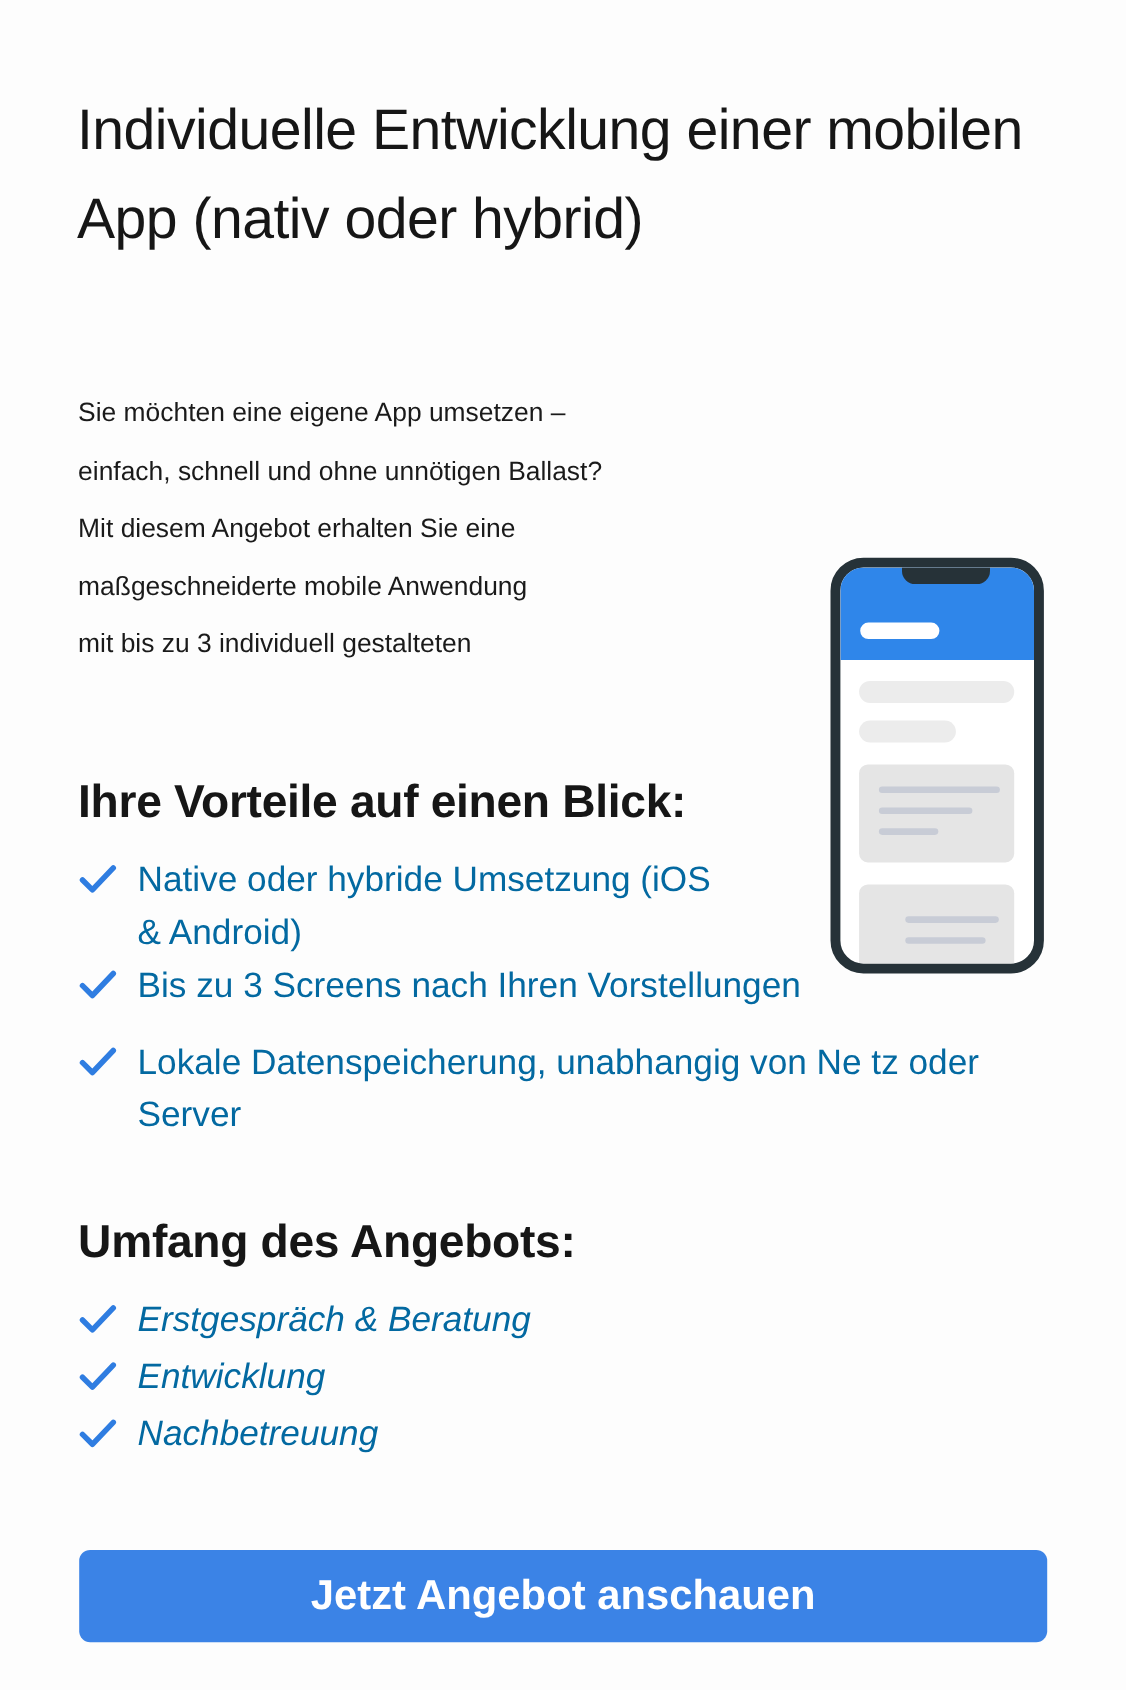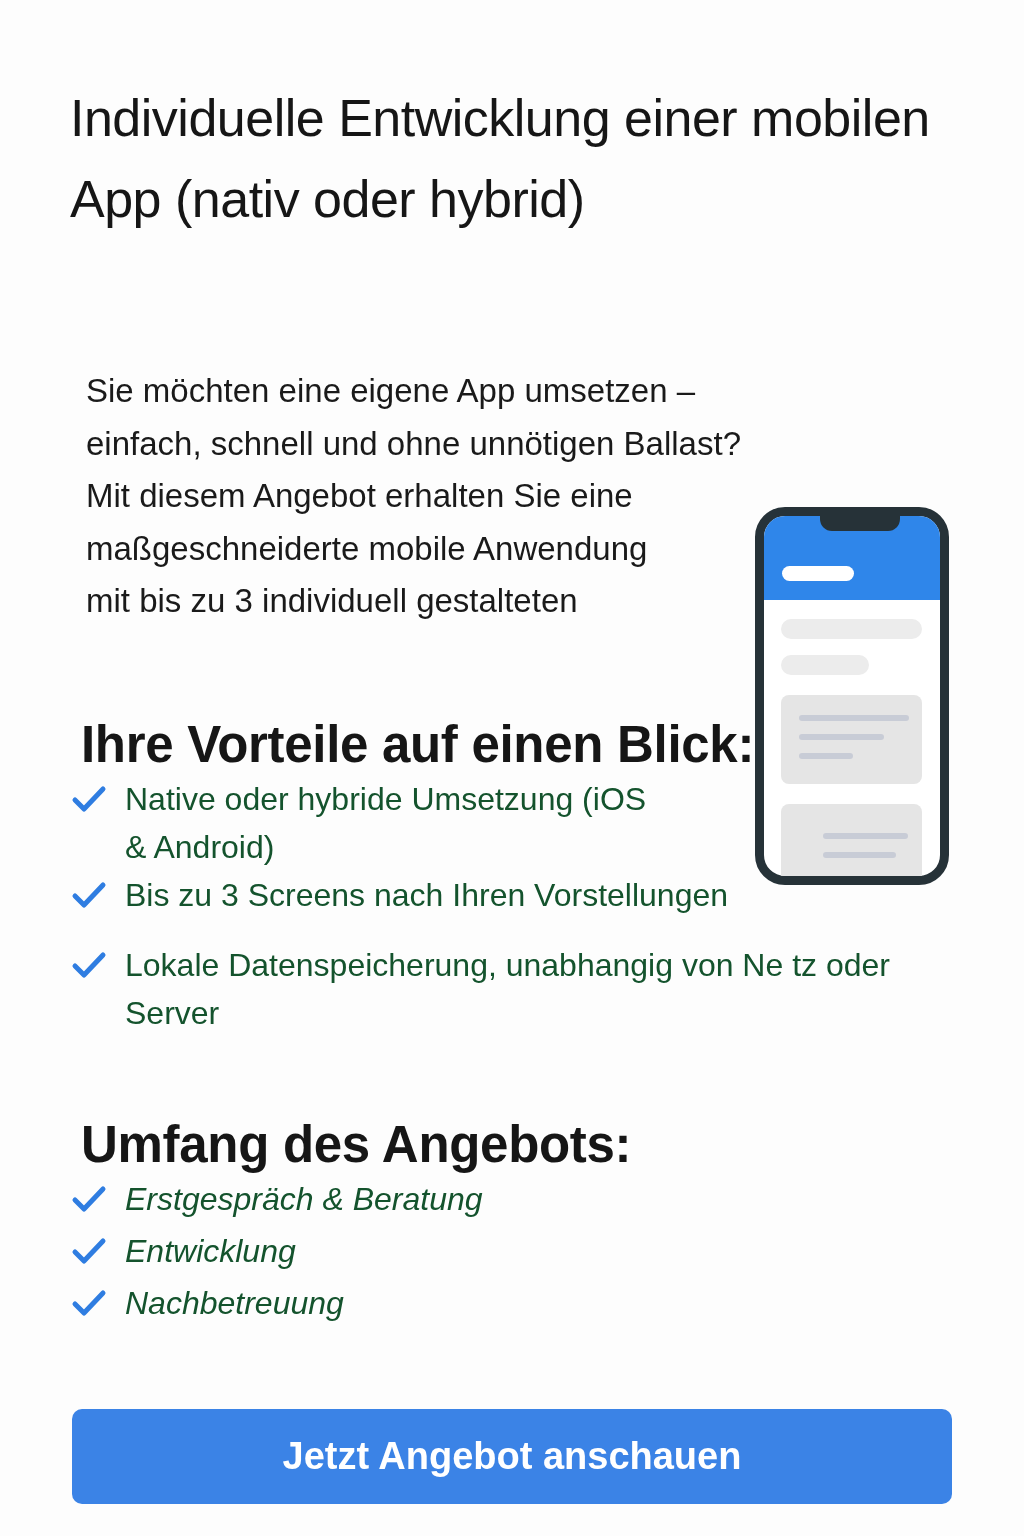--- a/index.html
+++ b/index.html
@@ -6,46 +6,46 @@
     body {
       width: 1024px; height: 1536px; background: #fdfdfd; position: relative; overflow: hidden;
       font-family: "Liberation Sans", sans-serif; color: #161616;
     }
     .title {
       position: absolute; left: 70px; top: 78px; width: 900px;
       font-size: 52px; font-weight: normal; line-height: 81px; letter-spacing: -0.5px; margin: 0;
     }
     .intro {
       position: absolute; left: 71px; top: 350px; width: 780px;
-      font-size: 33px; line-height: 52.6px; margin: 15px; color: #1a1a1a;
+      font-size: 24px; line-height: 52.6px; margin: 0; color: #1a1a1a;
     }
     .intro span { display: block; white-space: nowrap; }
     .h2 {
-      position: absolute; left: 71px; font-size: 51px; font-weight: bold; margin: 10px; letter-spacing: -0.3px;
+      position: absolute; left: 71px; font-size: 42px; font-weight: bold; margin: 0; letter-spacing: -0.3px;
     }
     ul.list { position: absolute; left: 71px; margin: 0; padding: 0; list-style: none; }
-    ul.list li { position: relative; padding-left: 54px; font-size: 32px; color: #14532d; }
+    ul.list li { position: relative; padding-left: 54px; font-size: 32px; color: #0369a1; }
     ul.list li .check { position: absolute; left: 0; width: 36px; height: 32px; }
     .list1 li { line-height: 48px; }
     .list1 li.multi span { display: block; }
     .list2 li { line-height: 52px; font-style: italic; }
     .phone {
       position: absolute; left: 755px; top: 507px; width: 194px; height: 378px;
       border: 9px solid #263238; border-radius: 30px; box-sizing: border-box; background: #fff; overflow: hidden;
     }
     .phone .header { position: absolute; left: 0; top: 0; right: 0; height: 84px; background: #2f86ea; }
     .phone .notch { position: absolute; left: 56px; top: 0; width: 80px; height: 15px; background: #263238; border-radius: 0 0 12px 12px; }
     .phone .pill { position: absolute; left: 18px; top: 50px; width: 72px; height: 15px; background: #fff; border-radius: 8px; }
     .phone .bar1 { position: absolute; left: 17px; top: 103px; width: 141px; height: 20px; background: #ececec; border-radius: 10px; }
     .phone .bar2 { position: absolute; left: 17px; top: 139px; width: 88px; height: 20px; background: #ececec; border-radius: 10px; }
     .phone .card1 { position: absolute; left: 17px; top: 179px; width: 141px; height: 89px; background: #e5e5e5; border-radius: 8px; }
     .phone .card2 { position: absolute; left: 17px; top: 288px; width: 141px; height: 80px; background: #e5e5e5; border-radius: 8px; }
     .line { position: absolute; height: 6px; background: #c8ccd6; border-radius: 3px; }
     .cta {
-      position: absolute; left: 72px; top: 1409px; width: 880px; height: 95px;
+      position: absolute; left: 72px; top: 1409px; width: 880px; height: 84px;
       background: #3b83e6; border: none; border-radius: 10px; color: #fff;
       font-family: "Liberation Sans", sans-serif; font-size: 38px; font-weight: bold; cursor: pointer;
     }
   </style>
 </head>
 <body>
 
 <h1 class="title">Individuelle Entwicklung einer mobilen App (nativ oder hybrid)</h1>
 
 <p class="intro">

